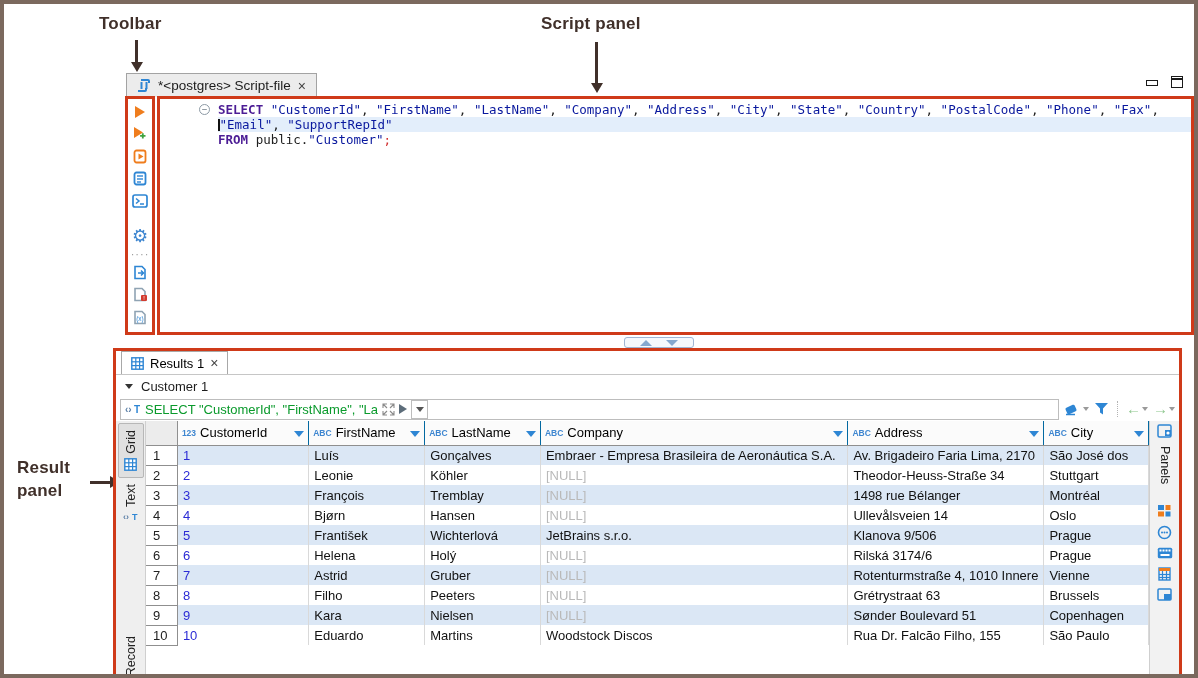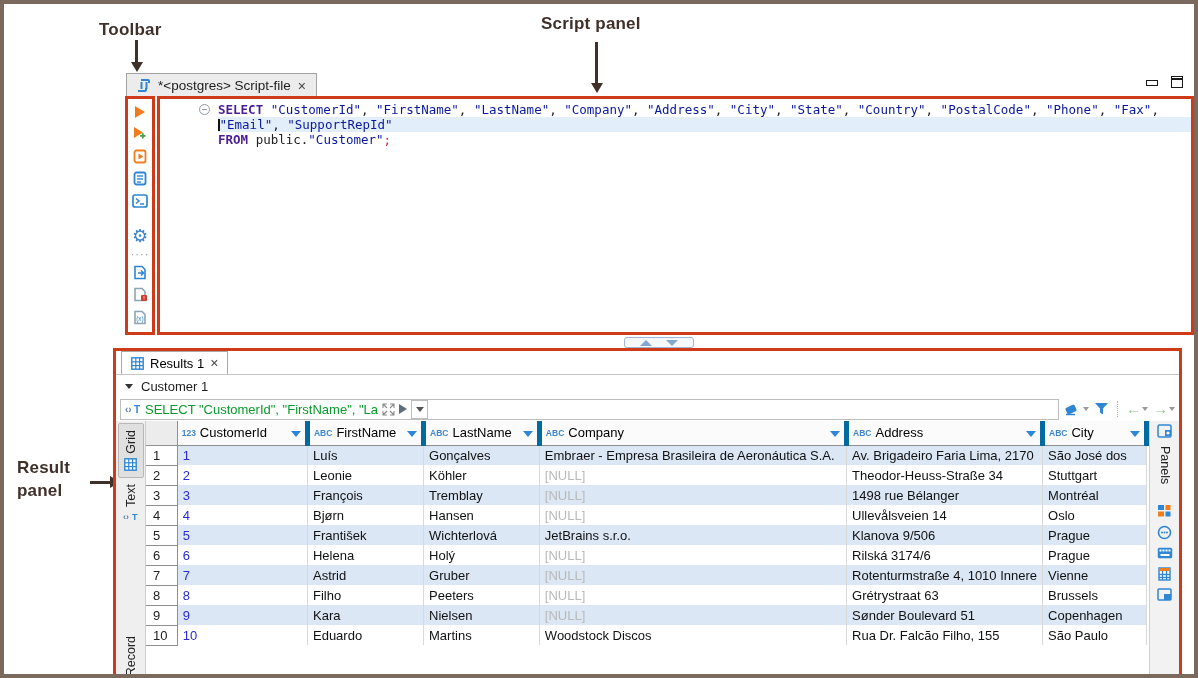--- a/index.html
+++ b/index.html
@@ -1,21 +1,21 @@
 <!DOCTYPE html>
 <html><head>
 <meta charset="utf-8">
 <style>
   * { box-sizing: border-box; margin: 0; padding: 0; }
   html,body { width:1198px; height:678px; background:#fff; font-family:"Liberation Sans",sans-serif; }
   .frame { position:absolute; left:0; top:0; width:1198px; height:678px; border:4px solid #7b695e; background:#fff; overflow:hidden; }
 
   
   .ann { position:absolute; font-weight:bold; font-size:17px; color:#40302a; letter-spacing:.2px; }
-  .lbl-toolbar { left:95px; top:16px; }
+  .lbl-toolbar { left:95px; top:10px; }
   .lbl-script  { left:537px; top:10px; }
   .lbl-result  { left:13px; top:452px; line-height:23px; }
   .arr-line-v { position:absolute; width:3px; background:#40302a; }
   .arr-head-down { position:absolute; width:0; height:0; border-left:6px solid transparent; border-right:6px solid transparent; border-top:10px solid #40302a; }
   .arr-line-h { position:absolute; height:3px; background:#40302a; }
   .arr-head-right { position:absolute; width:0; height:0; border-top:6px solid transparent; border-bottom:6px solid transparent; border-left:10px solid #40302a; }
 
   
   .edit-tab { position:absolute; left:122px; top:69px; height:24px; background:#ececec; border:1px solid #a3a3a3; border-bottom:none; display:flex; align-items:center; gap:7px; padding:0 10px; font-size:13.5px; color:#1c1c1c; }
   .tab-close { color:#444; font-size:14px; cursor:default; }
@@ -77,21 +77,21 @@
   .strip-left { width:30px; background:#efefef; border-right:1px solid #cfcfcf; display:flex; flex-direction:column; align-items:center; padding:2px 0; }
   .strip-right { width:30px; background:#f2f2f2; border-left:1px solid #cfcfcf; display:flex; flex-direction:column; align-items:center; padding-top:3px; gap:7px; }
   .vtab { display:flex; flex-direction:column; align-items:center; gap:4px; padding:6px 0; width:26px; border-radius:2px; }
   .vtab.sel { background:#e0e0e0; border:1px solid #b7b7b7; }
   .vtext { writing-mode:vertical-rl; transform:rotate(180deg); font-size:12.5px; color:#222; }
   .vtext-r { writing-mode:vertical-rl; font-size:12.5px; color:#222; }
   .spacer { flex:1; }
 
   .table-wrap { flex:1; overflow:hidden; background:#fff; }
   table.grid { border-collapse:collapse; table-layout:fixed; }
-  .grid th { height:24px; background:#fbfbfb; border-right:5px solid #0369a1; border-bottom:1px solid #8f8f8f; font-weight:normal; font-size:13px; text-align:left; padding:0 4px; white-space:nowrap; overflow:hidden; }
+  .grid th { height:24px; background:#fbfbfb; border-right:1px solid #0369a1; border-bottom:1px solid #8f8f8f; font-weight:normal; font-size:13px; text-align:left; padding:0 4px; white-space:nowrap; overflow:hidden; }
   .grid th .htype { color:#3e86d0; font-size:8.5px; font-weight:bold; margin-right:4px; vertical-align:1px; }
   .grid th .hsort { float:right; margin-top:6px; width:0;height:0;border-left:5px solid transparent;border-right:5px solid transparent;border-top:6px solid #2e86d4; }
   .grid th.corner { background:#ececec; border-right:1px solid #8f8f8f; }
   .grid td { height:20px; font-size:13px; padding:0 5px; border-right:1px solid #d9d9d9; white-space:nowrap; overflow:hidden; color:#111; }
   .grid td.rownum { background:#fff; border-right:1px solid #8f8f8f; border-bottom:1px solid #8f8f8f; color:#222; padding-left:7px; }
   .grid tr.odd td:not(.rownum) { background:#dbe7f5; }
   .grid td.idcell { color:#2b2bd5; }
   .grid td .nullv { color:#b9b9b9; }
 
   

